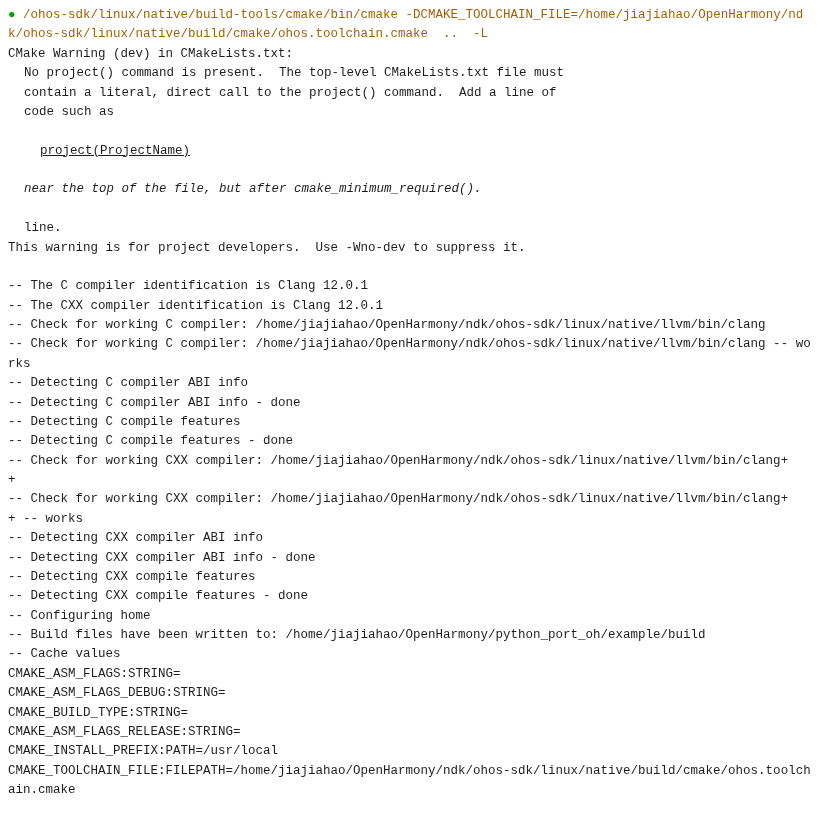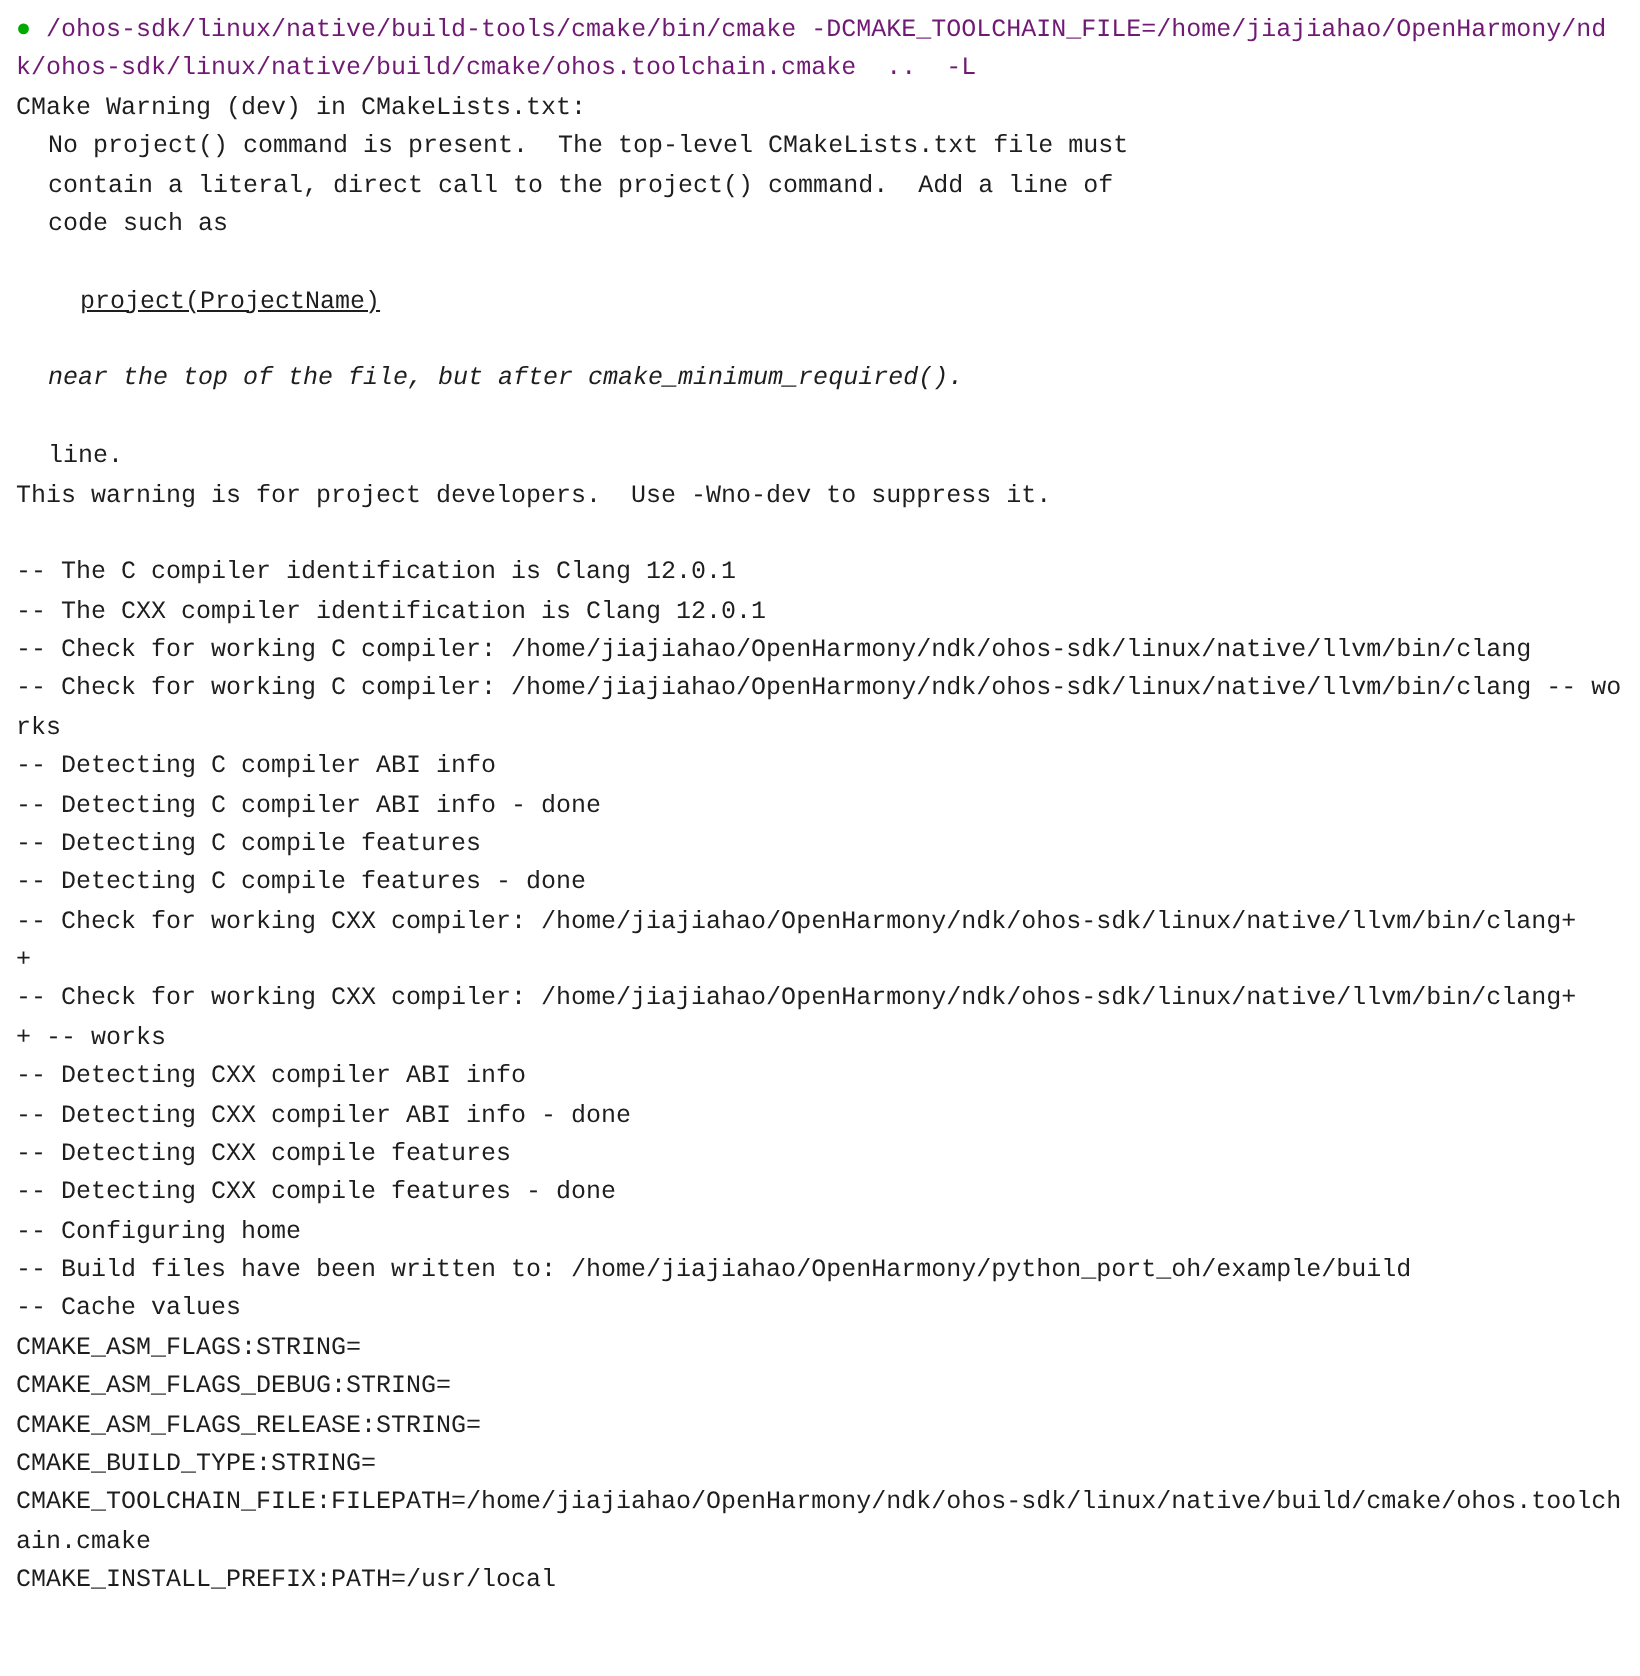--- a/index.html
+++ b/index.html
@@ -28,21 +28,21 @@
 
     .line {
       white-space: pre-wrap;
       word-break: break-all;
     }
   </style>
 </head>
 <body>
 
 <div class="terminal">
-<div class="line"><span style="color: rgb(0, 170, 0);">● </span><span style="color: #701a75;">/ohos-sdk/linux/native/build-tools/cmake/bin/cmake -DCMAKE_TOOLCHAIN_FILE=/home/jiajiahao/OpenHarmony/ndk/ohos-sdk/linux/native/build/cmake/ohos.toolchain.cmake  ..  -L</span></div>
+<div class="line"><span style="color: rgb(0, 170, 0);">● </span><span style="color: #a16207;">/ohos-sdk/linux/native/build-tools/cmake/bin/cmake -DCMAKE_TOOLCHAIN_FILE=/home/jiajiahao/OpenHarmony/ndk/ohos-sdk/linux/native/build/cmake/ohos.toolchain.cmake  ..  -L</span></div>
     <div class="line">CMake Warning (dev) in CMakeLists.txt:</div>
     <div class="line" style="padding-left: 16px;">No project() command is present.  The top-level CMakeLists.txt file must</div>
     <div class="line" style="padding-left: 16px;">contain a literal, direct call to the project() command.  Add a line of</div>
     <div class="line" style="padding-left: 16px;">code such as</div>
     <div class="line">&nbsp;</div>
     <div class="line" style="padding-left: 32px; text-decoration: underline;">project(ProjectName)</div>
     <div class="line">&nbsp;</div>
     <div class="line" style="padding-left: 16px; font-style: italic;">near the top of the file, but after cmake_minimum_required().</div>
     <div class="line">&nbsp;</div>
     <div class="line" style="padding-left: 16px;">line.</div>
@@ -62,17 +62,17 @@
     <div class="line">+ -- works</div>
     <div class="line">-- Detecting CXX compiler ABI info</div>
     <div class="line">-- Detecting CXX compiler ABI info - done</div>
     <div class="line">-- Detecting CXX compile features</div>
     <div class="line">-- Detecting CXX compile features - done</div>
     <div class="line">-- Configuring home</div>
     <div class="line">-- Build files have been written to: /home/jiajiahao/OpenHarmony/python_port_oh/example/build</div>
     <div class="line">-- Cache values</div>
     <div class="line">CMAKE_ASM_FLAGS:STRING=</div>
     <div class="line">CMAKE_ASM_FLAGS_DEBUG:STRING=</div>
+    <div class="line">CMAKE_BUILD_TYPE:STRING=</div>
     <div class="line">CMAKE_ASM_FLAGS_RELEASE:STRING=</div>
-    <div class="line">CMAKE_BUILD_TYPE:STRING=</div>
+    <div class="line">CMAKE_INSTALL_PREFIX:PATH=/usr/local</div>
     <div class="line">CMAKE_TOOLCHAIN_FILE:FILEPATH=/home/jiajiahao/OpenHarmony/ndk/ohos-sdk/linux/native/build/cmake/ohos.toolchain.cmake</div>
-    <div class="line">CMAKE_INSTALL_PREFIX:PATH=/usr/local</div>
   </div>
 
 </body></html>

